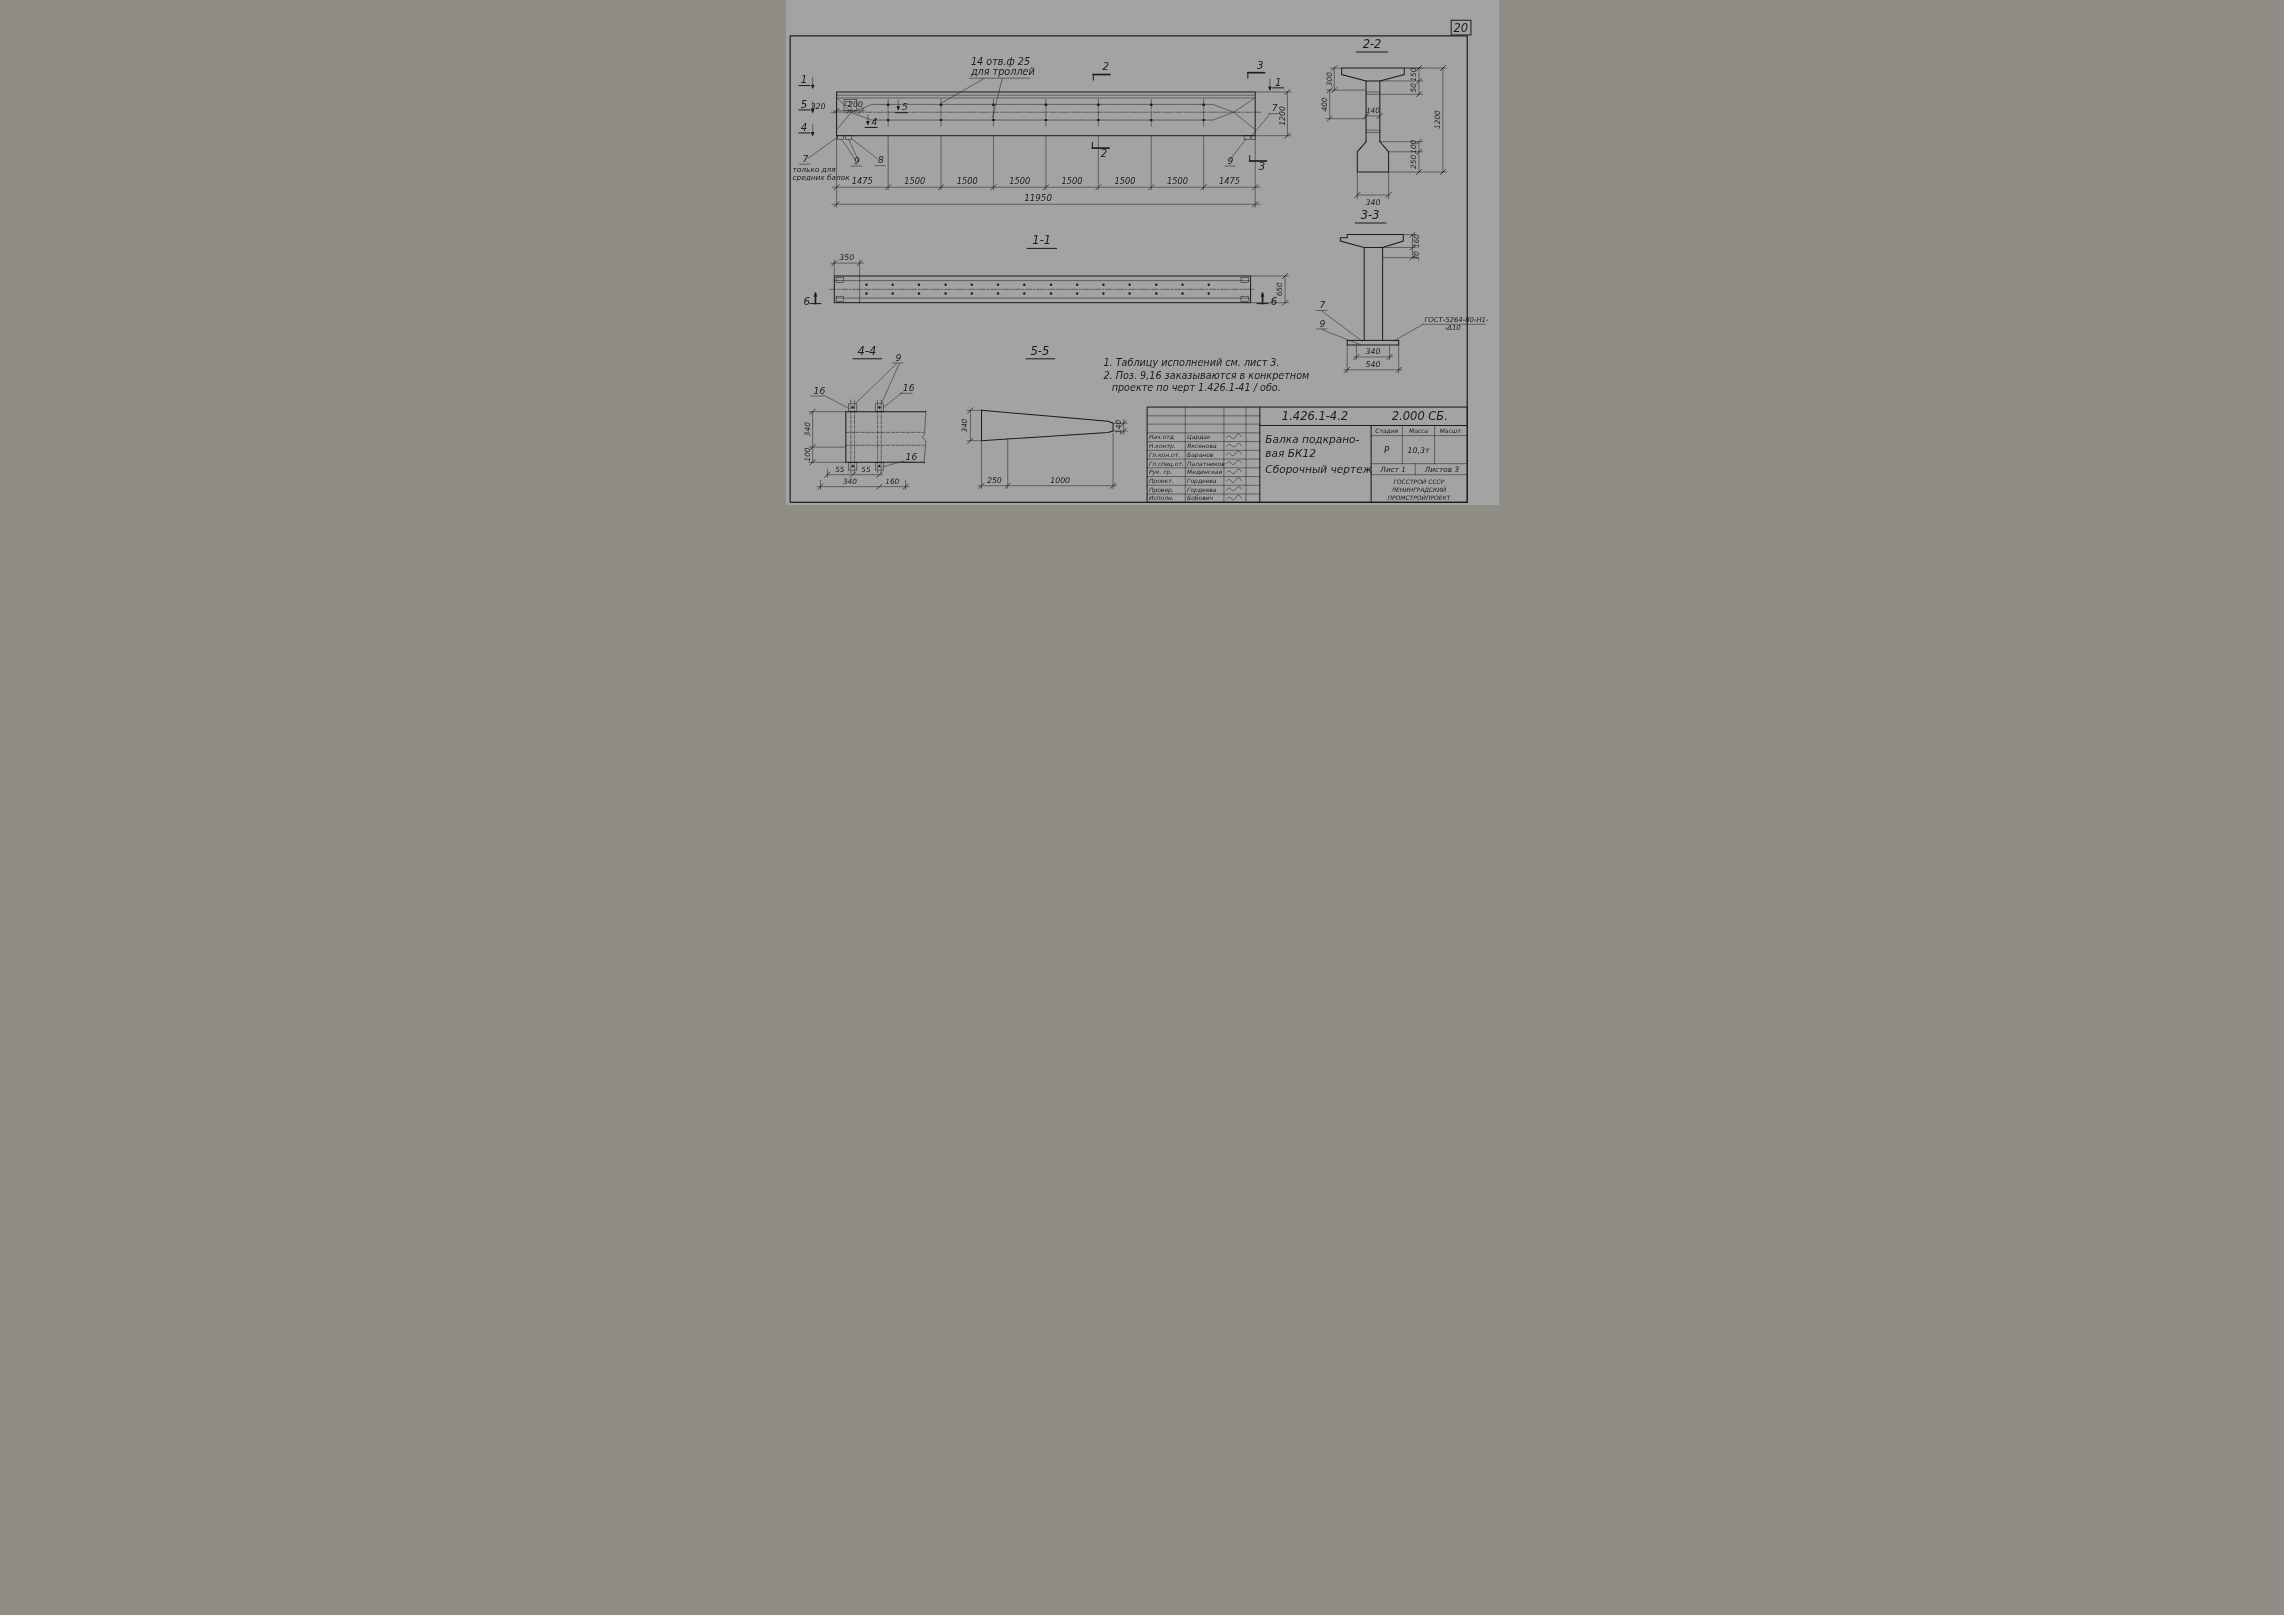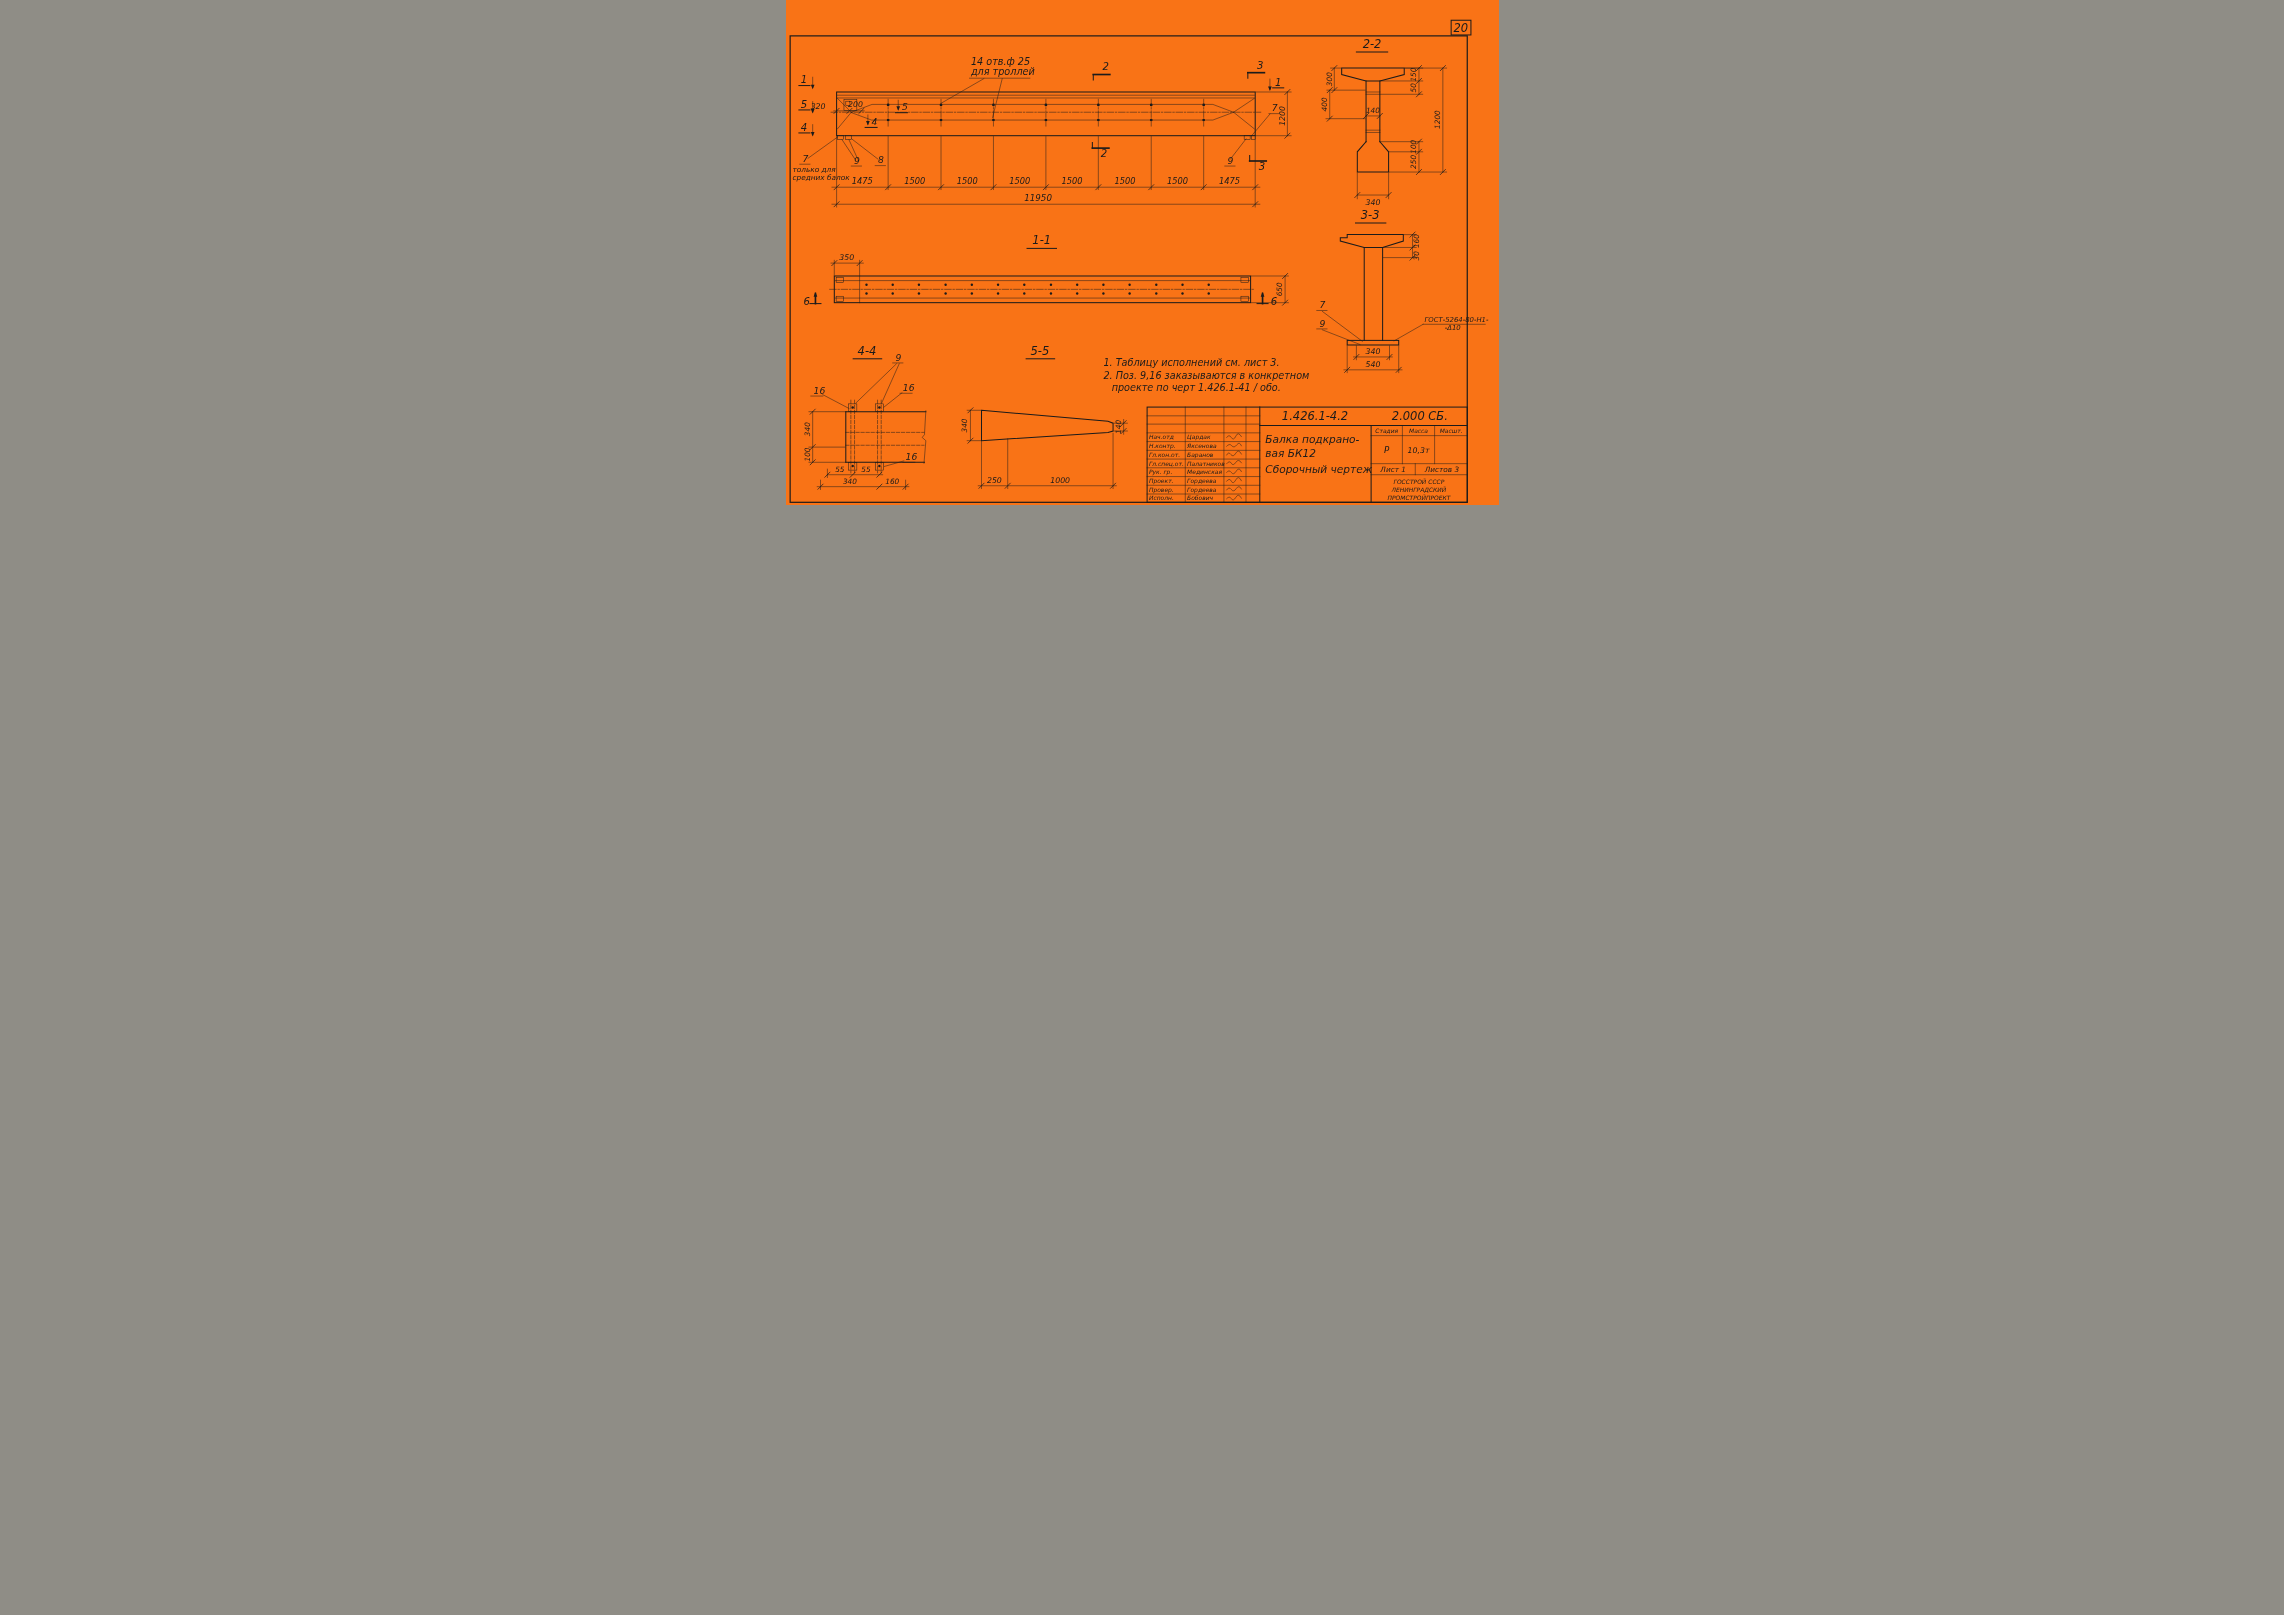--- a/index.html
+++ b/index.html
@@ -1,16 +1,16 @@
 <!DOCTYPE html>
 <html style="font-size:7.4px"><head>
 <meta charset="utf-8">
 <style>
   html,body{margin:0;padding:0;background:#8f8d86;}
-  .sheet{background:#f97316;max-width:713px;margin:0 auto;}
+  .sheet{background:#a3a3a3;max-width:713px;margin:0 auto;}
   svg{display:block;width:100%;height:auto;}
   text{font-family:"DejaVu Sans","Liberation Sans",sans-serif;font-style:italic;fill:#1b1b1b;}
   .ln{stroke:#1b1b1b;fill:none;stroke-linecap:square;}
   .w1{stroke-width:1.1;}
   .w2{stroke-width:2.2;}
   .w3{stroke-width:3.6;}
   .dash{stroke-dasharray:7 4;}
   .dashdot{stroke-dasharray:14 4 3 4;}
   .dot{fill:#1b1b1b;stroke:none;}
   .mid{text-anchor:middle;}

